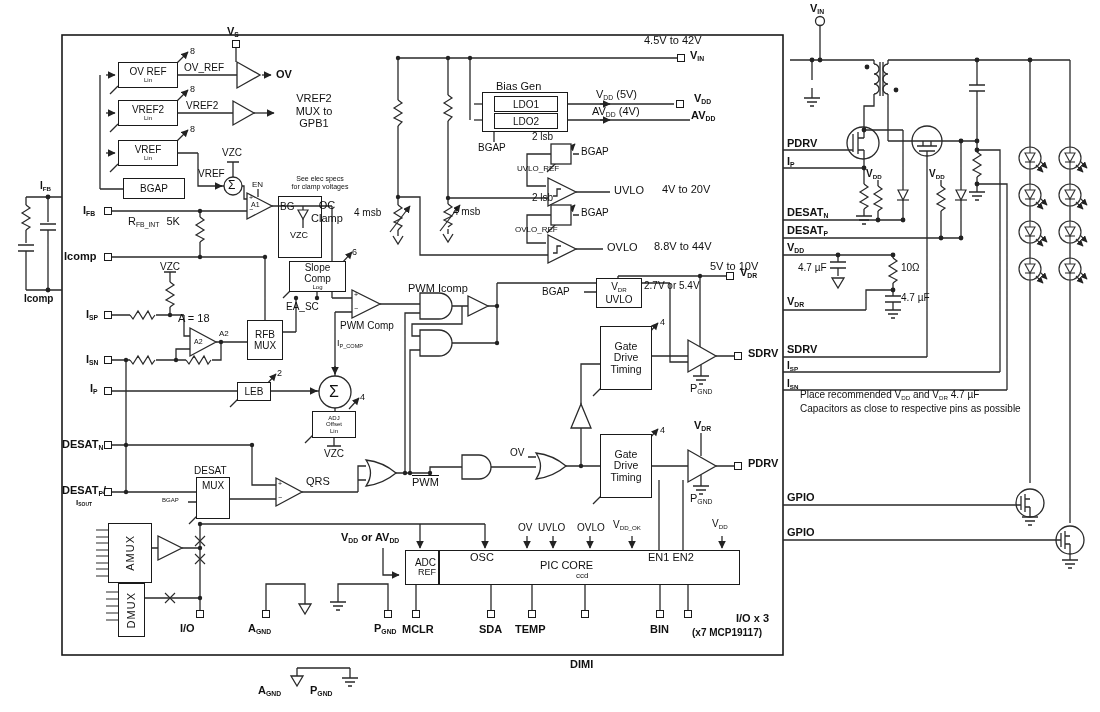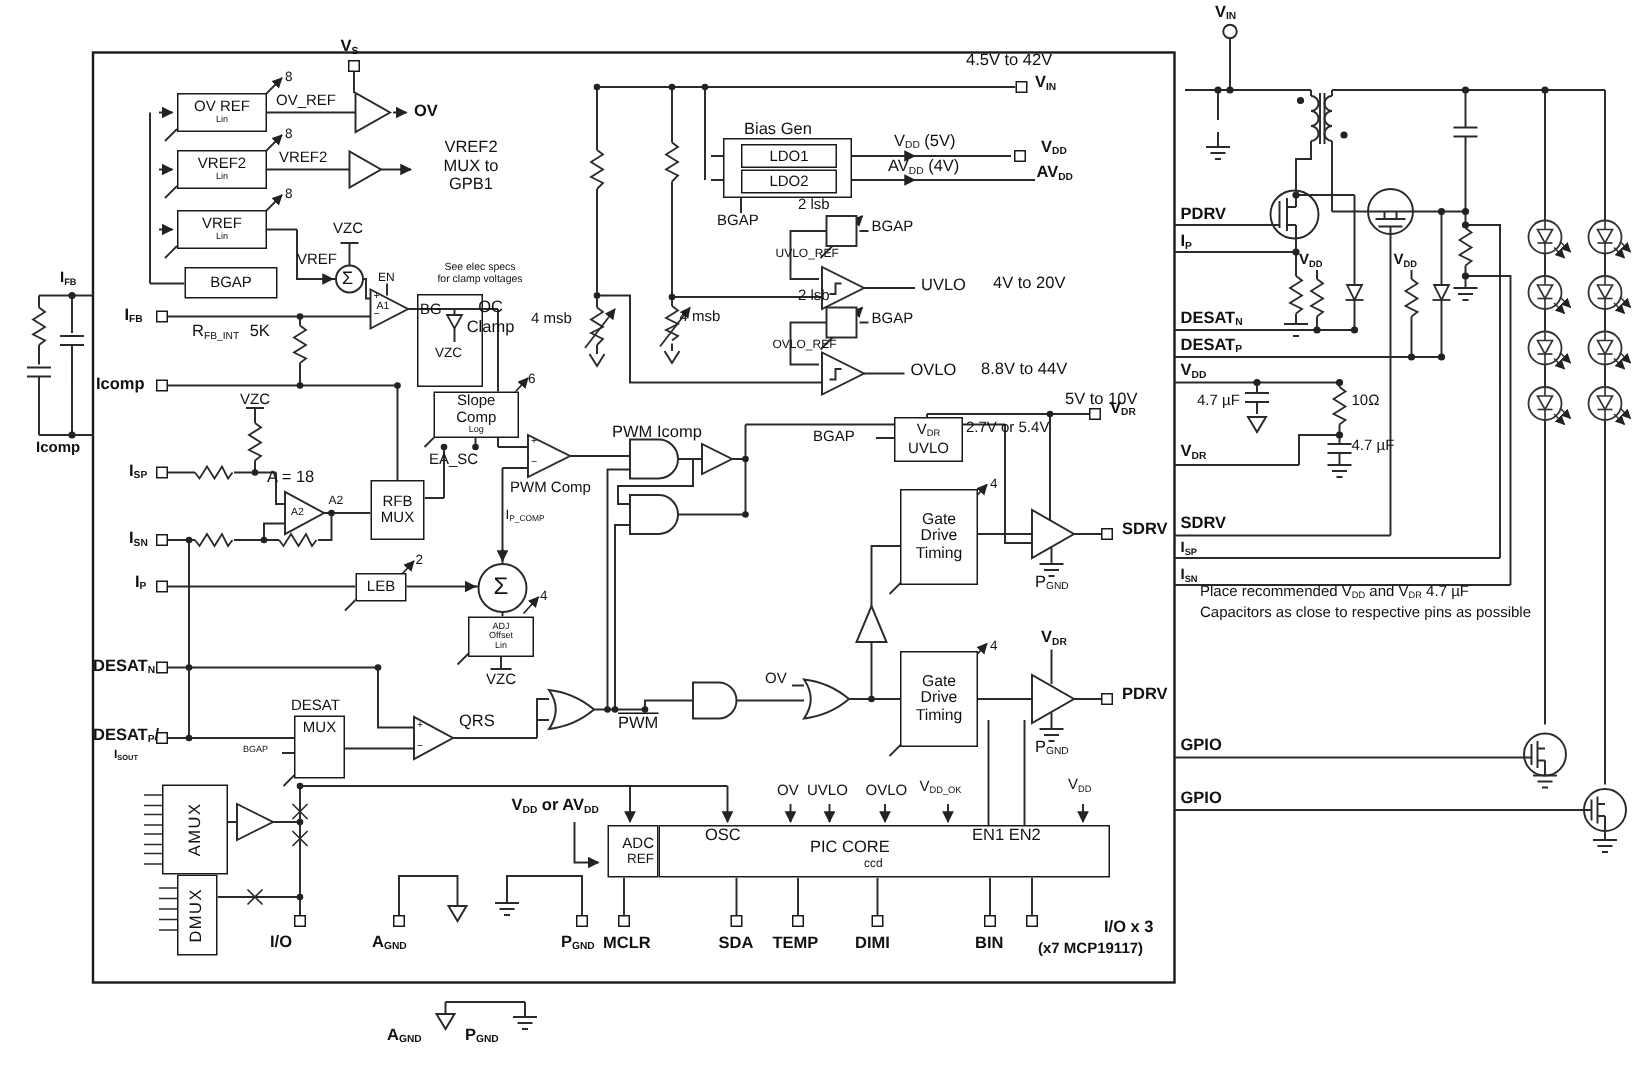--- a/index.html
+++ b/index.html
@@ -455,21 +455,21 @@
 <div class="L t8" style="left:576px;top:571px">ccd</div>
 <div class="L" style="left:648px;top:551px">EN1 EN2</div>
 <div class="L t10" style="left:518px;top:522px">OV</div>
 <div class="L t10" style="left:538px;top:522px">UVLO</div>
 <div class="L t10" style="left:577px;top:522px">OVLO</div>
 <div class="L t10" style="left:613px;top:519px"><span>V</span><sub>DD_OK</sub></div>
 <div class="L t10" style="left:712px;top:518px"><span>V</span><sub>DD</sub></div>
 <div class="L b" style="left:402px;top:623px">MCLR</div>
 <div class="L b" style="left:479px;top:623px">SDA</div>
 <div class="L b" style="left:515px;top:623px">TEMP</div>
-<div class="L b" style="left:570px;top:623px">DIMI</div>
+<div class="L b" style="left:570px;top:658px">DIMI</div>
 <div class="L b" style="left:650px;top:623px">BIN</div>
 <div class="L b" style="left:736px;top:612px">I/O x 3</div>
 <div class="L b t10" style="left:692px;top:627px">(x7 MCP19117)</div>
 <div class="L" style="left:496px;top:80px">Bias Gen</div>
 <div class="L" style="left:596px;top:88px"><span>V</span><sub>DD</sub><span> (5V)</span></div>
 <div class="L" style="left:592px;top:105px"><span>AV</span><sub>DD</sub><span> (4V)</span></div>
 <div class="L t10" style="left:478px;top:142px">BGAP</div>
 <div class="L t10" style="left:532px;top:131px">2 lsb</div>
 <div class="L t10" style="left:532px;top:192px">2 lsb</div>
 <div class="L t10" style="left:581px;top:146px">BGAP</div>

